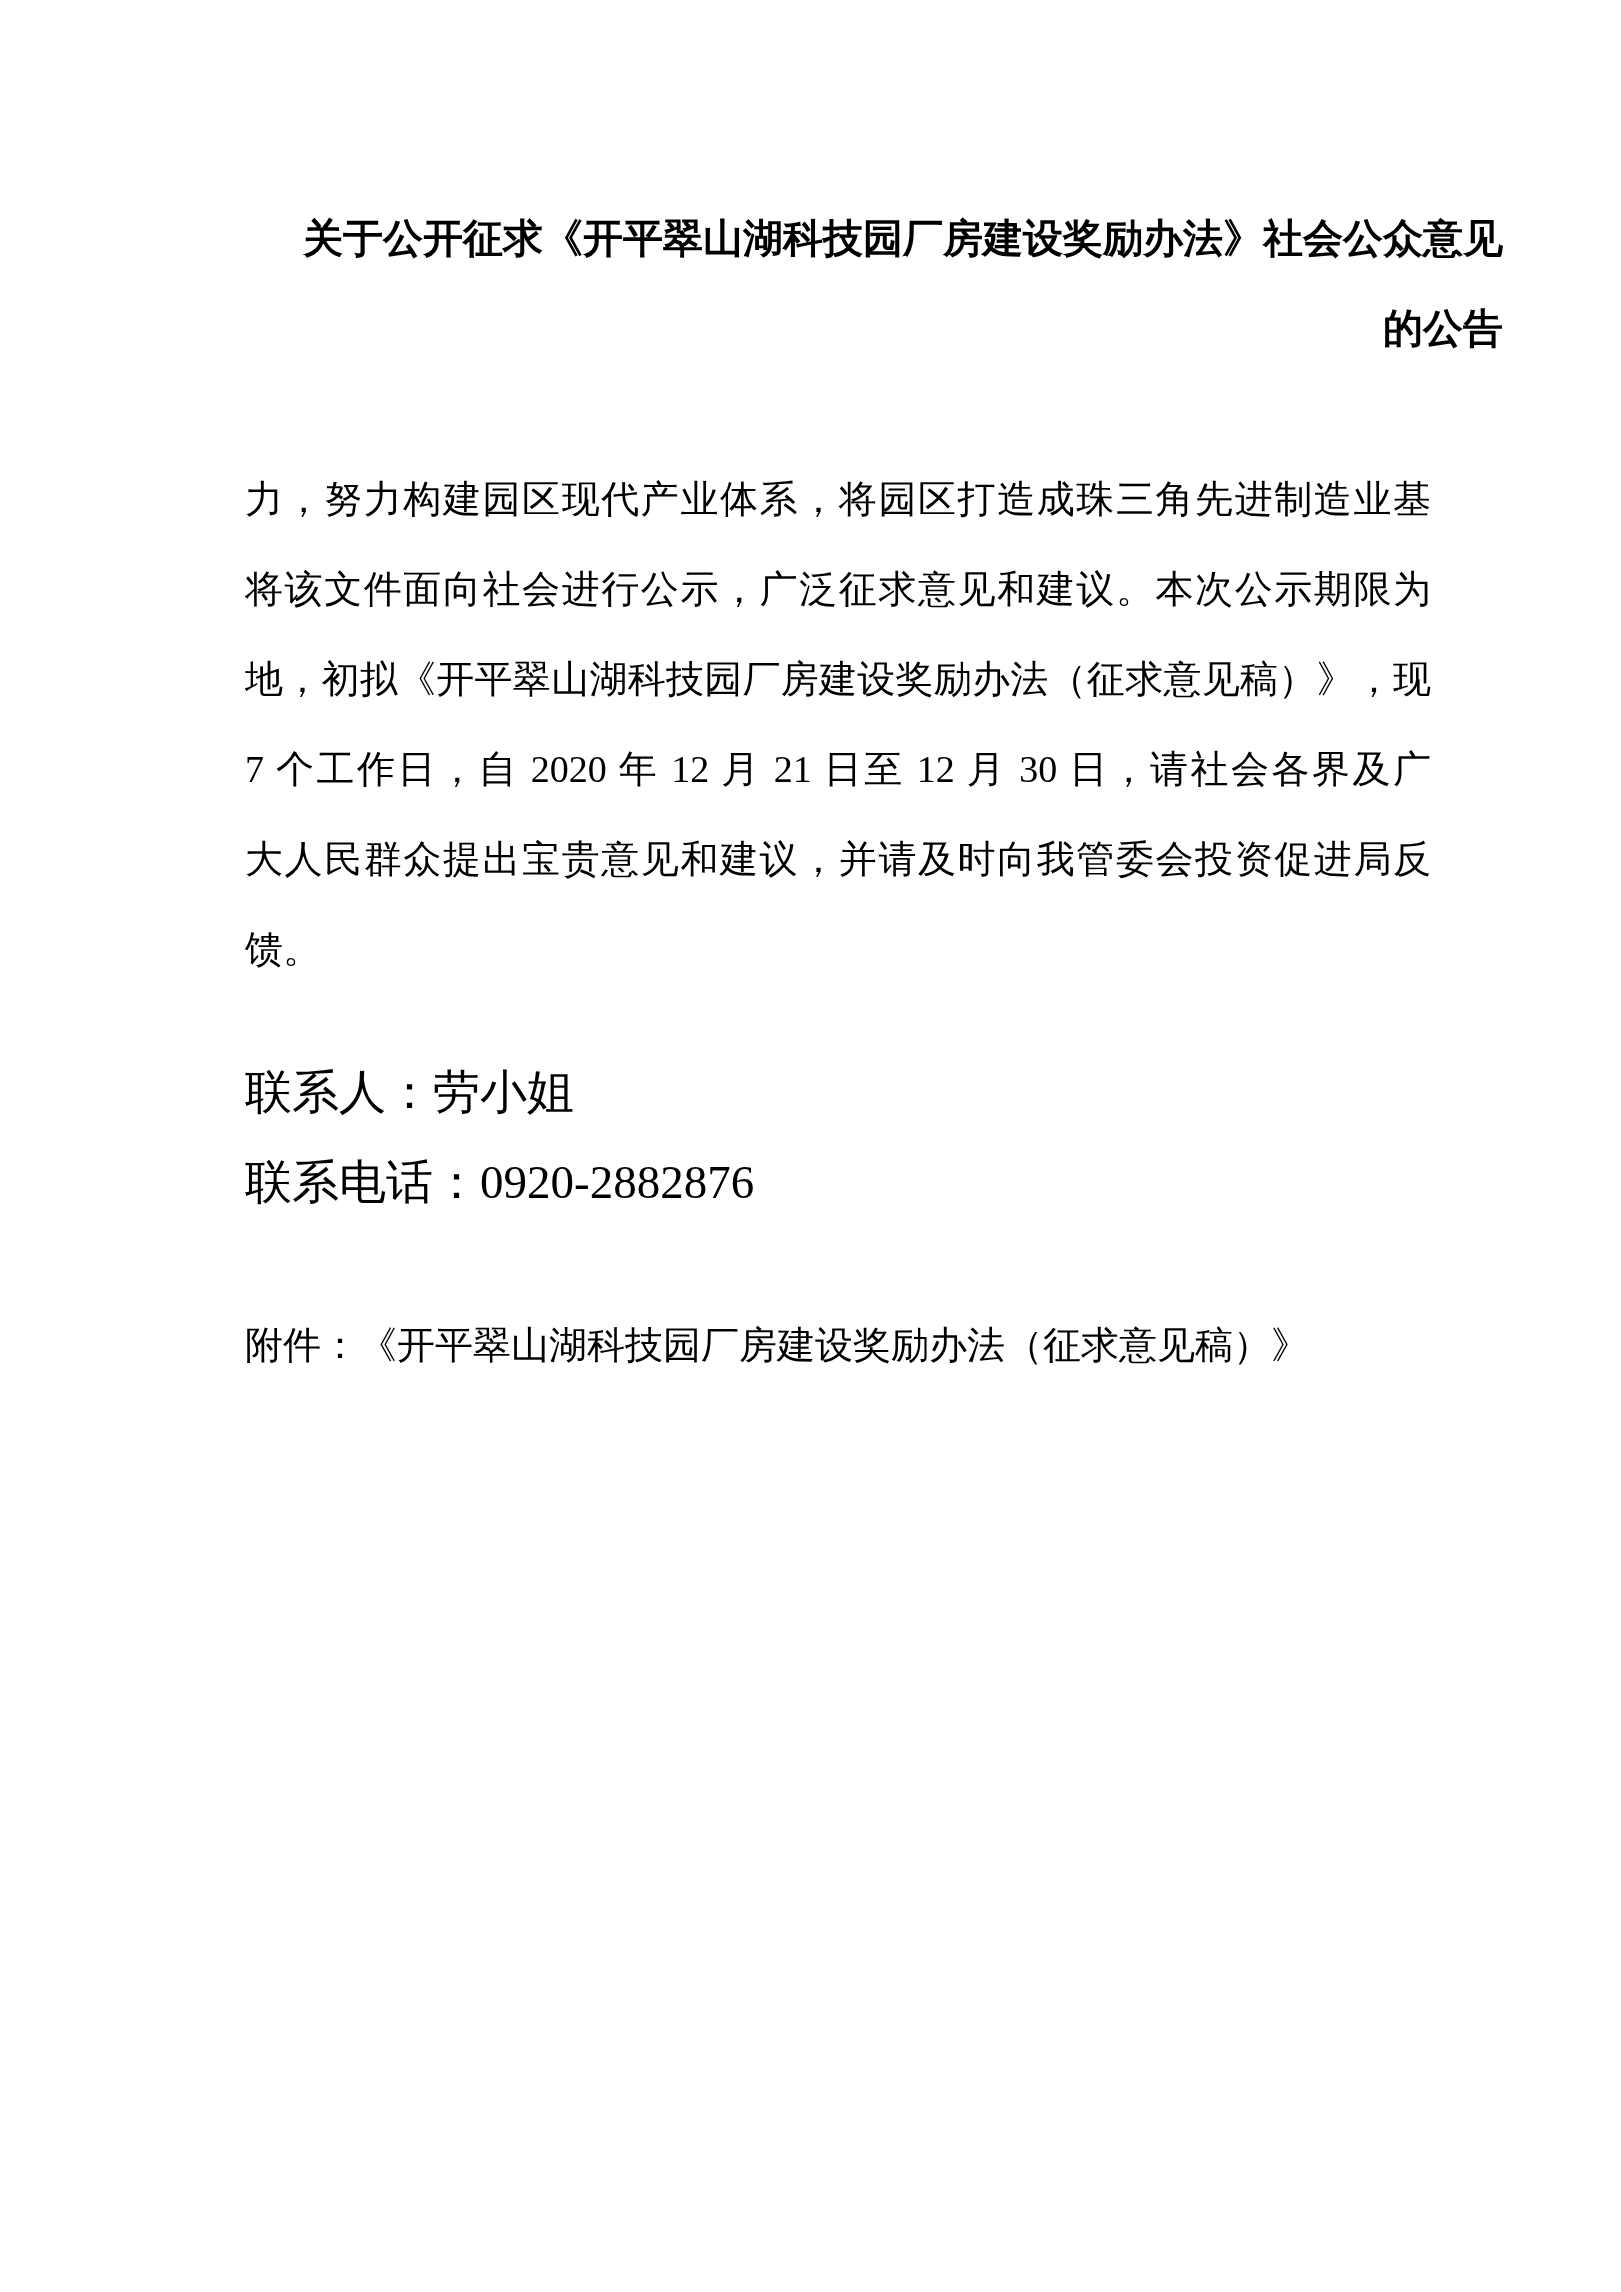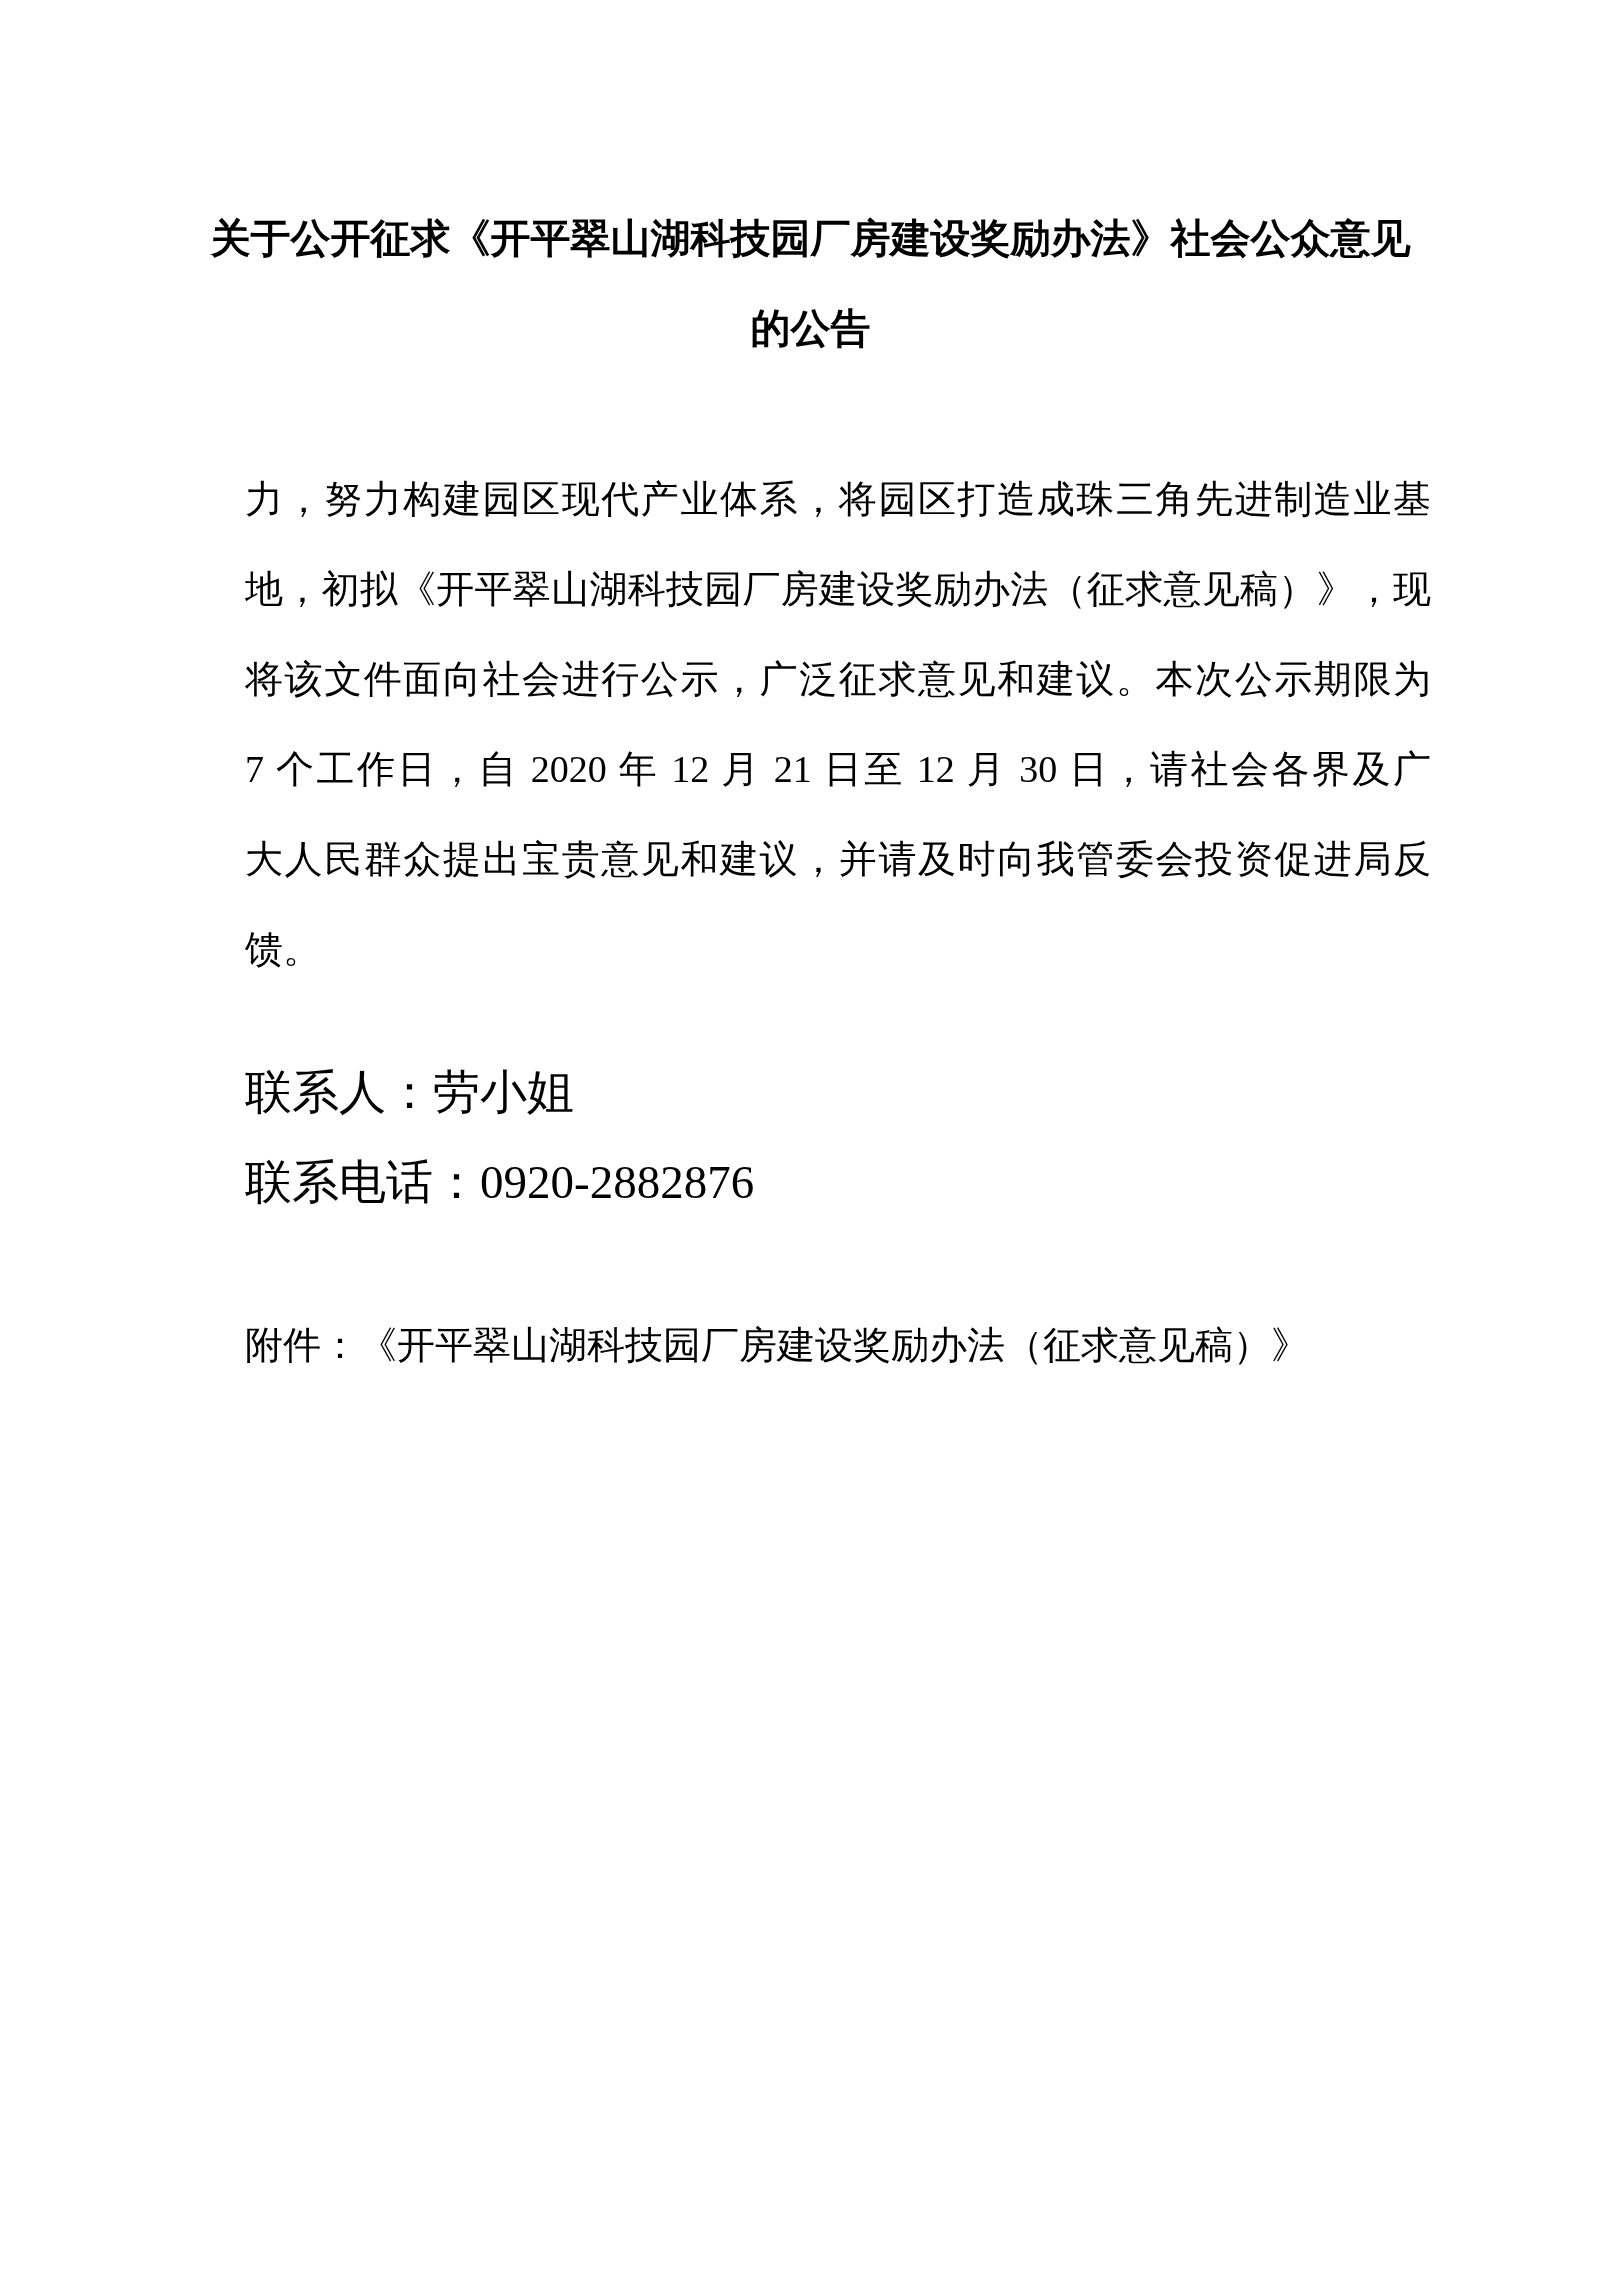--- a/index.html
+++ b/index.html
@@ -15,21 +15,21 @@
     color: #000000;
     font-family: "Liberation Serif", "DejaVu Serif", serif;
     overflow: hidden;
   }
   .doc-title {
     padding-top: 194px;
     margin: 0 118px;
     font-size: 40px;
     font-weight: bold;
     line-height: 90px;
-    text-align: center;
+    text-align: right;
   }
   .body-para {
     margin: 80px 190px 0 245px; 
     font-size: 38px;
     line-height: 90px;
   }
   .bline {
     min-height: 90px;
   }
   .just {
@@ -58,22 +58,22 @@
 
 <div class="page">
 
   <div class="doc-title">
     <div class="title-line">关于公开征求《开平翠山湖科技园厂房建设奖励办法》社会公众意见</div>
     <div class="title-line">的公告</div>
   </div>
 
   <div class="body-para">
     <div class="bline just">力，努力构建园区现代产业体系，将园区打造成珠三角先进制造业基</div>
+    <div class="bline just">将该文件面向社会进行公示，广泛征求意见和建议。本次公示期限为</div>
     <div class="bline just">地，初拟《开平翠山湖科技园厂房建设奖励办法（征求意见稿）》，现</div>
-    <div class="bline just">将该文件面向社会进行公示，广泛征求意见和建议。本次公示期限为</div>
     <div class="bline just">7 个工作日，自 2020 年 12 月 21 日至 12 月 30 日，请社会各界及广</div>
     <div class="bline just">大人民群众提出宝贵意见和建议，并请及时向我管委会投资促进局反</div>
     <div class="bline">馈。</div>
   </div>
 
   <div class="contacts">
     <div class="cline">联系人：劳小姐</div>
     <div class="cline">联系电话：0920-2882876</div>
   </div>
 

